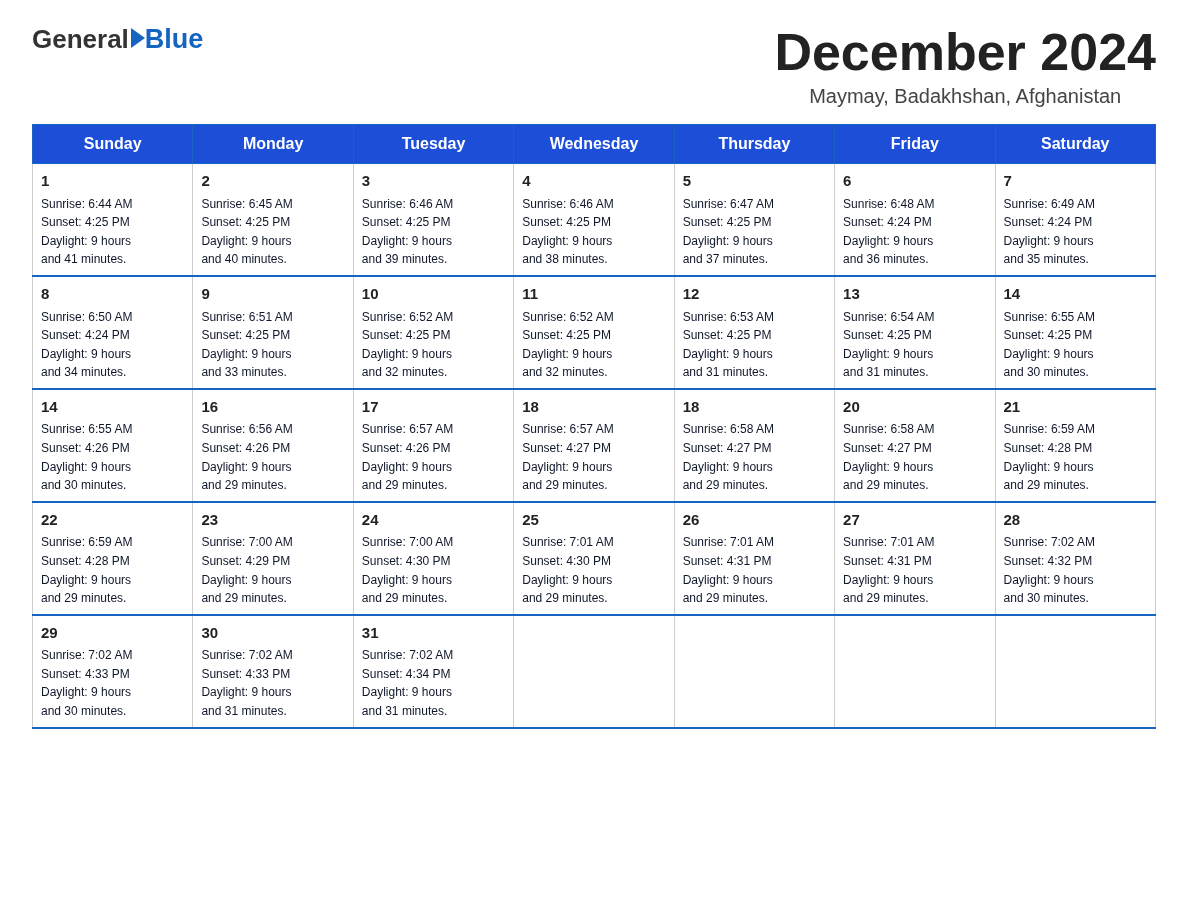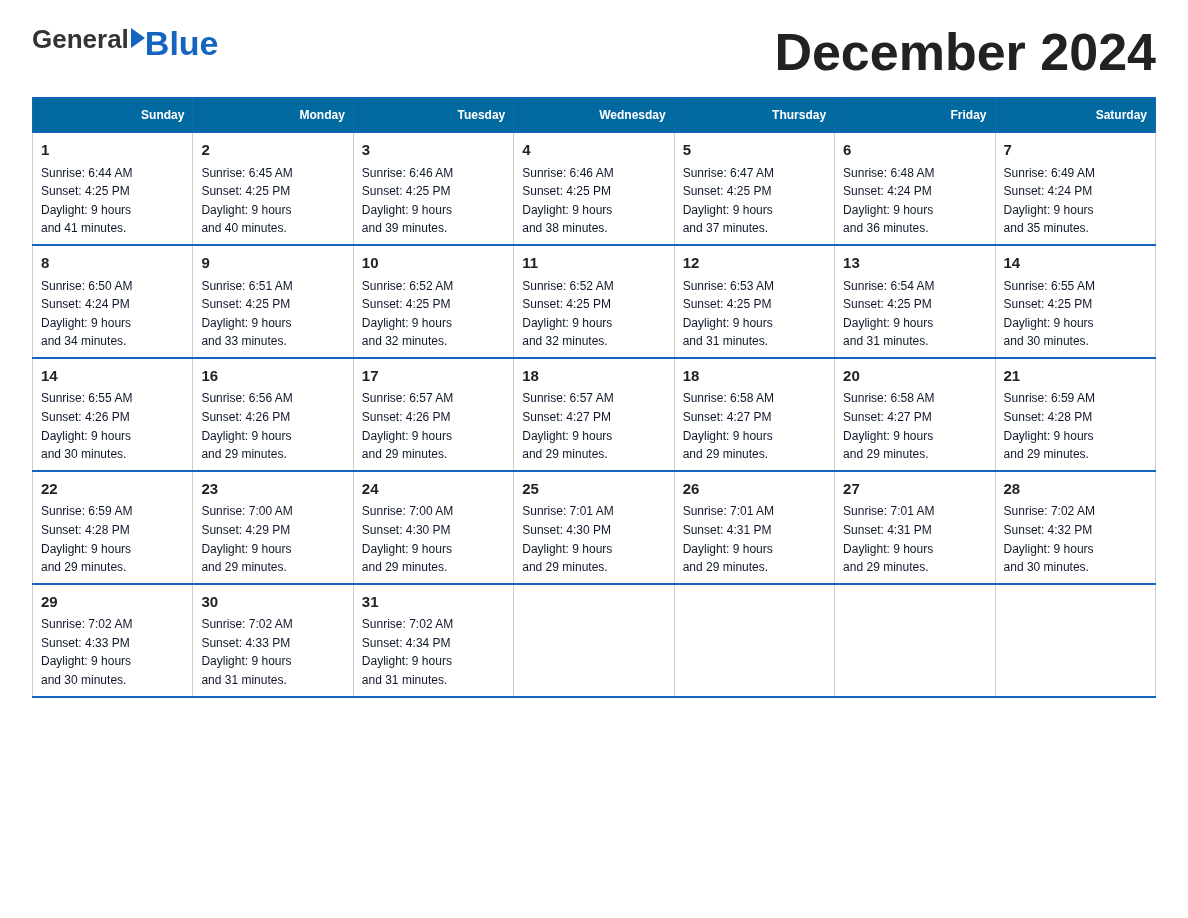--- a/index.html
+++ b/index.html
@@ -52,26 +52,26 @@
       font-size: 20px;
       color: #444;
       margin-top: 4px;
     }
     table {
       width: 100%;
       border-collapse: collapse;
       table-layout: fixed;
     }
     thead tr th {
-      background-color: #0369a1;
+      background-color: #1d4ed8;
       color: #fff;
-      font-size: 12px;
+      font-size: 16px;
       font-weight: bold;
       padding: 10px 8px;
-      text-align: right;
+      text-align: center;
       border: 1px solid #1565C0;
     }
     tbody tr td {
       vertical-align: top;
       border: 1px solid #ccc;
       padding: 6px 8px;
       font-size: 12.5px;
       color: #222;
       line-height: 1.5;
     }
@@ -94,24 +94,25 @@
   </style>
 </head>
 <body>
 
 <div class="header">
   <div class="logo">
     <div class="logo-text">
       <span class="logo-general">General</span>
       <div class="logo-triangle"></div>
     </div>
-    <span class="logo-blue" style="font-size:34px;font-weight:bold;margin-left:0;">Blue</span>
+    <span class="logo-blue" style="font-size:27px;font-weight:bold;margin-left:0;">Blue</span>
   </div>
   <div class="title-block">
     <div class="month-title">December 2024</div>
+    <div class="location">Maymay, Badakhshan, Afghanistan</div>
   </div>
 </div>
 
 <table>
   <thead>
     <tr>
       <th>Sunday</th>
       <th>Monday</th>
       <th>Tuesday</th>
       <th>Wednesday</th>

